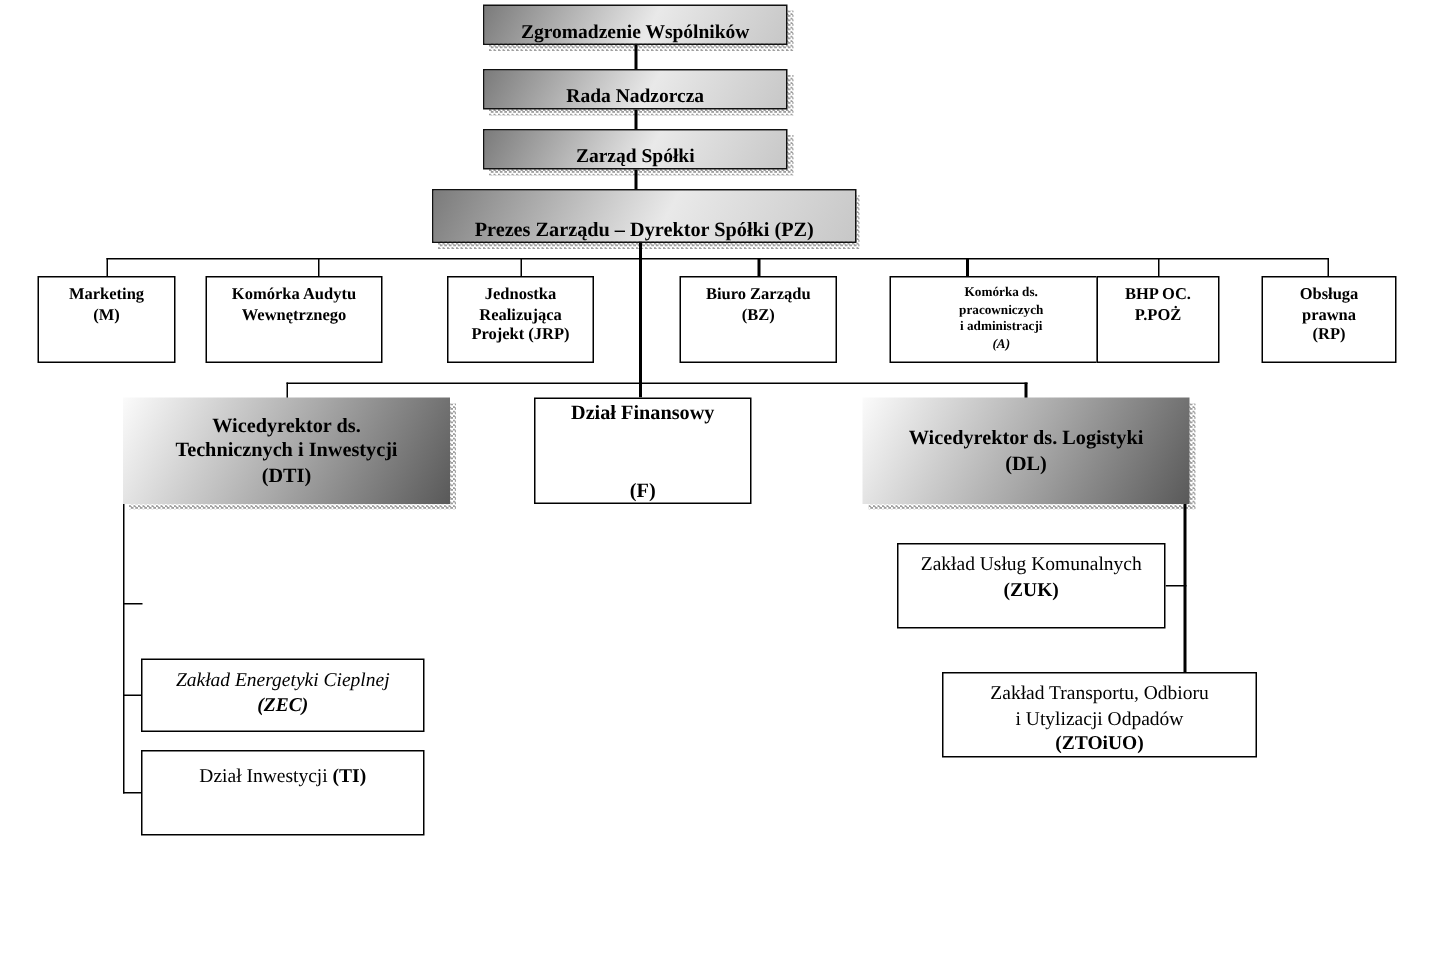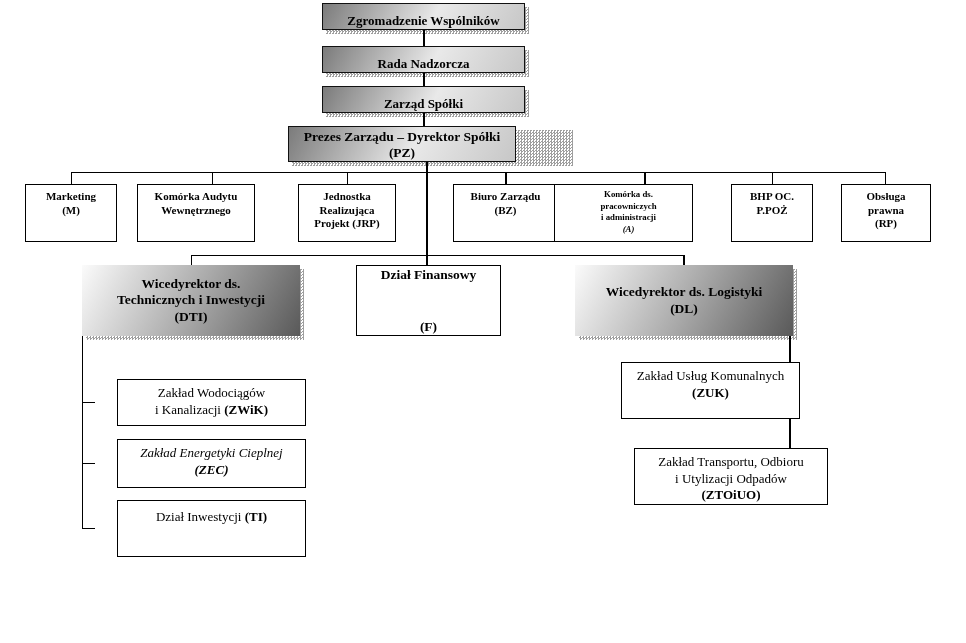--- a/index.html
+++ b/index.html
@@ -26,21 +26,21 @@
     font-weight: bold; font-size: 13.5px; line-height: 16.5px;
     display: flex; flex-direction: column; justify-content: center;
   }
   .execw {
     background: #fff; border: 1.6px solid #000;
     font-weight: bold; font-size: 13.5px; line-height: 17px;
     display: flex; flex-direction: column; justify-content: space-between;
   }
   .staff { font-weight: bold; font-size: 11px; line-height: 13.5px; padding-top: 5px; }
   .staff-sm { font-weight: bold; font-size: 8.8px; line-height: 11.5px; padding-top: 4px; }
-  .dept { font-size: 13px; line-height: 16.5px; padding-top: 5px; margin-left: 23px; }
+  .dept { font-size: 13px; line-height: 16.5px; padding-top: 5px; }
   .b { font-weight: bold; }
   .i { font-style: italic; }
   .line { position: absolute; background: #000; }
   .shadow {
     position: absolute;
     background: repeating-conic-gradient(#9e9e9e 0% 25%, #ffffff 0% 50%);
     background-size: 3px 3px;
   }
 </style>
 </head>
@@ -84,42 +84,42 @@
 
   <div class="box grad1" style="left:322px;top:3px;width:203px;height:27px;">
     <span>Zgromadzenie Wspólników</span>
   </div>
   <div class="box grad1" style="left:322px;top:46px;width:203px;height:27px;">
     <span>Rada Nadzorcza</span>
   </div>
   <div class="box grad1" style="left:322px;top:86px;width:203px;height:27px;">
     <span>Zarząd Spółki</span>
   </div>
-  <div class="box grad1 big" style="left:288px;top:126px;width:228px;height:36px;">
+  <div class="box grad1 big" style="left:288px;top:126px;width:283px;height:36px;">
     <span>Prezes Zarządu – Dyrektor Spółki (PZ)</span>
   </div>
 
   <div class="box white staff" style="left:25px;top:184px;width:92px;height:58px;">
     <div>Marketing</div>
     <div>(M)</div>
   </div>
   <div class="box white staff" style="left:137px;top:184px;width:118px;height:58px;">
     <div>Komórka Audytu</div>
     <div>Wewnętrznego</div>
   </div>
   <div class="box white staff" style="left:298px;top:184px;width:98px;height:58px;">
     <div>Jednostka</div>
     <div>Realizująca</div>
     <div>Projekt (JRP)</div>
   </div>
   <div class="box white staff" style="left:453px;top:184px;width:105px;height:58px;">
     <div>Biuro Zarządu</div>
     <div>(BZ)</div>
   </div>
-  <div class="box white staff-sm" style="left:554px;top:184px;width:139px;height:58px;padding-left:10px;">
+  <div class="box white staff-sm" style="left:593px;top:184px;width:139px;height:58px;padding-left:10px;">
     <div>Komórka ds.</div>
     <div>pracowniczych</div>
     <div>i administracji</div>
     <div class="i">(A)</div>
   </div>
   <div class="box white staff" style="left:731px;top:184px;width:82px;height:58px;">
     <div>BHP OC.</div>
     <div>P.POŻ</div>
   </div>
   <div class="box white staff" style="left:841px;top:184px;width:90px;height:58px;">
@@ -135,35 +135,31 @@
   </div>
   <div class="box execw" style="left:356px;top:265px;width:145px;height:71px;">
     <div>Dział Finansowy</div>
     <div>(F)</div>
   </div>
   <div class="box grad2" style="left:575px;top:265px;width:218px;height:71px;">
     <div>Wicedyrektor ds. Logistyki</div>
     <div>(DL)</div>
   </div>
 
-  <div class="box white dept" style="left:94px;top:379px;width:189px;height:47px;">
-    <div>Zakład Wodociągów</div>
-    <div><span>i Kanalizacji</span> <span class="b">(ZWiK)</span></div>
-  </div>
   <div class="box white dept" style="left:94px;top:439px;width:189px;height:49px;font-style:italic;">
     <div>Zakład Energetyki Cieplnej</div>
     <div class="b">(ZEC)</div>
   </div>
   <div class="box white dept" style="left:94px;top:500px;width:189px;height:57px;padding-top:8px;">
     <div><span>Dział Inwestycji</span> <span class="b">(TI)</span></div>
   </div>
 
   <div class="box white dept" style="left:598px;top:362px;width:179px;height:57px;">
     <div>Zakład Usług Komunalnych</div>
     <div class="b">(ZUK)</div>
   </div>
-  <div class="box white dept" style="left:611px;top:448px;width:194px;height:57px;">
+  <div class="box white dept" style="left:628px;top:448px;width:210px;height:57px;">
     <div>Zakład Transportu, Odbioru</div>
     <div>i Utylizacji Odpadów</div>
     <div class="b">(ZTOiUO)</div>
   </div>
 
 </div>
 
 </body></html>

